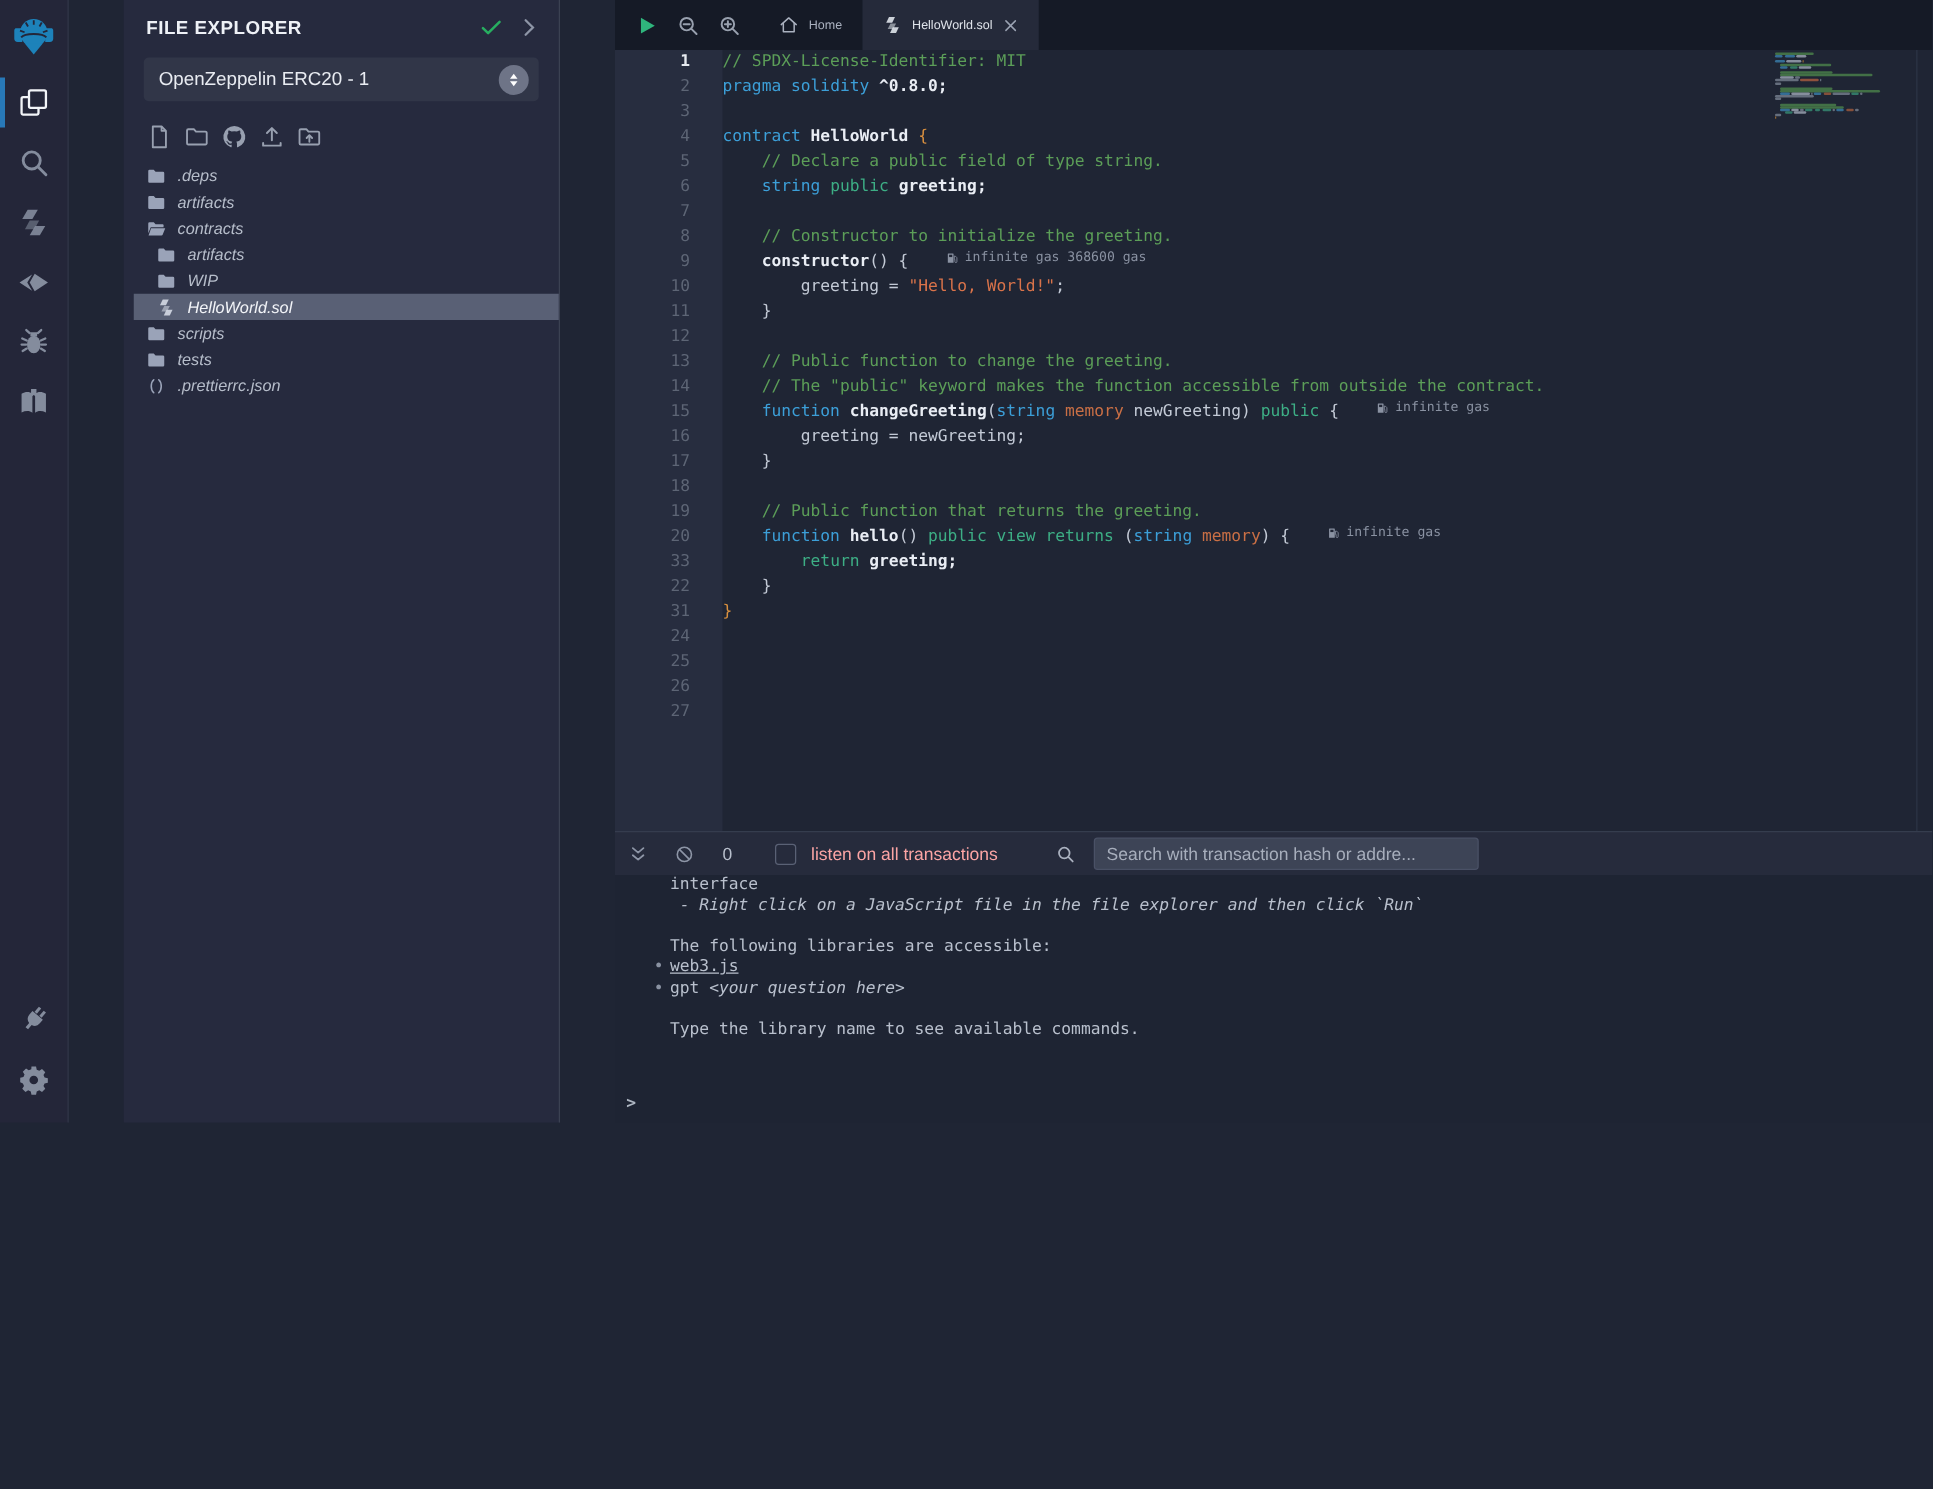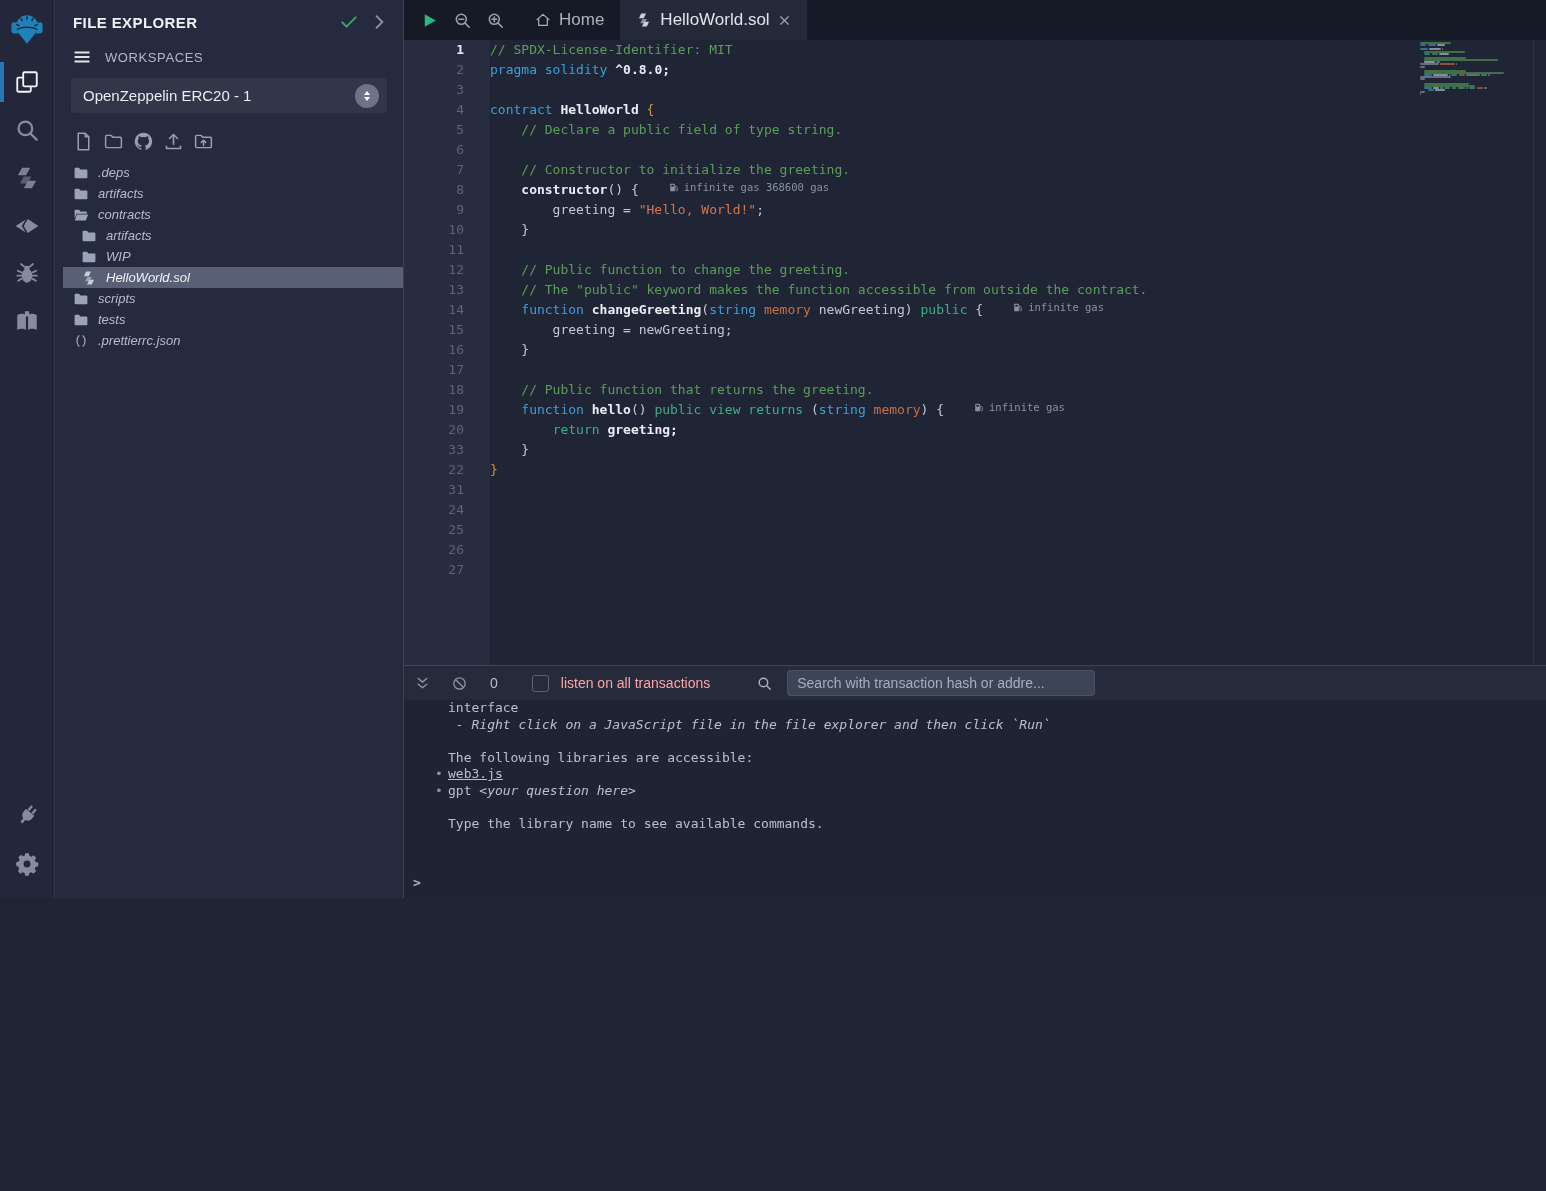--- a/index.html
+++ b/index.html
@@ -1,18 +1,18 @@
 <!DOCTYPE html>
 <html><head>
 <meta charset="utf-8">
 <style>
   * { margin:0; padding:0; box-sizing:border-box; }
   html,body { width:1546px; height:1191px; overflow:hidden; background:#1f2534;
               font-family:"Liberation Sans", sans-serif; }
-  .app { display:flex; width:1546px; height:898px; }
+  .app { display:flex; width:1546px; height:898px;gap:44px; }
 
   
   .iconbar { width:55px; background:#242639; border-right:1px solid #313648;
              display:flex; flex-direction:column; align-items:center; flex:0 0 55px; position:relative; }
   .ib-top { display:flex; flex-direction:column; align-items:center; width:100%; }
   .ib-bottom { margin-top:auto; display:flex; flex-direction:column; align-items:center; width:100%; padding-bottom:10px; }
   .ib-item { width:100%; height:48px; display:flex; align-items:center; justify-content:center;
              color:#848c9d; position:relative; cursor:pointer; }
   .ib-item svg { width:26px; height:26px; }
   .ib-item.logo { height:58px; }
@@ -47,21 +47,21 @@
   .fx-row .ficon { width:16px; height:16px; margin-right:9px; color:#9aa3b8; display:flex; }
   .fx-row .ficon svg { width:16px; height:16px; }
   .fx-row.sel .ficon { color:#d4d9e4; }
 
   
   .editcol { flex:1; display:flex; flex-direction:column; min-width:0; }
   .tabbar { height:40px; background:#151a26; display:flex; align-items:stretch; flex:0 0 40px; }
   .tb-controls { display:flex; align-items:center; gap:14px; padding:0 14px 0 16px; }
   .tb-controls .ctl { cursor:pointer; display:flex; color:#98a0ae; }
   .tb-controls .ctl svg { width:19px; height:19px; }
-  .tab { display:flex; align-items:center; gap:8px; padding:0 16px; font-size:17px; color:#aab1bf; cursor:pointer; }
+  .tab { display:flex; align-items:center; gap:8px; padding:0 16px; font-size:10px; color:#aab1bf; cursor:pointer; }
   .tab svg { width:16px; height:16px; }
   .tab.active { background:#252a3a; color:#dfe3ea; }
   .tab .closex { color:#9aa2b2; display:flex; cursor:pointer; }
   .tab .closex svg { width:13px; height:13px; }
 
   .editor { position:relative; flex:1; background:#1f2534; display:flex; overflow:hidden; }
   .gutter { width:86px; flex:0 0 86px; background:#272d3f; color:#5d6575;
             font:13px/20px "DejaVu Sans Mono", monospace; text-align:right; padding-right:26px; }
   .gutter div { height:20px; cursor:pointer; }
   .gutter div.cur { color:#e6eaf0; font-weight:700; }
@@ -210,26 +210,20 @@
       <span class="hicon">
         <svg viewBox="0 0 24 24" fill="none" stroke="#27ae60" stroke-width="2.4" stroke-linecap="round" stroke-linejoin="round">
             <path d="M4 12.5l5 5 11-11"></path>
           </svg>
       </span>
       <span class="hicon">
         <svg viewBox="0 0 24 24" fill="none" stroke="#8d95a6" stroke-width="2.2" stroke-linecap="round">
             <path d="M9 5l7 7-7 7"></path>
           </svg>
       </span>
-    </div>
-    <div class="fx-ws-row">
-      <svg viewBox="0 0 24 24" fill="none" stroke="#dfe3ea" stroke-width="2.4" stroke-linecap="round">
-          <path d="M3 6h18M3 12h18M3 18h18"></path>
-        </svg>
-      <span class="fx-ws-label">WORKSPACES</span>
     </div>
     <div class="fx-select">
       <span class="fx-select-text">OpenZeppelin ERC20 - 1</span>
       <span class="fx-select-btn">
         <svg viewBox="0 0 12 12" fill="currentColor">
             <path d="M6 1l3 4H3z"></path>
             <path d="M6 11L3 7h6z"></path>
           </svg>
       </span>
     </div>
@@ -442,20 +436,21 @@
           <div>25</div>
           <div>26</div>
           <div>27</div>
         </div>
       <div class="codearea">
           <div class="cline"><span class="tk-cm">// SPDX-License-Identifier: MIT</span></div>
           <div class="cline"><span class="tk-kw">pragma</span><span class="tk-pl"> </span><span class="tk-kw">solidity</span><span class="tk-plb"> ^0.8.0;</span></div>
           <div class="cline"></div>
           <div class="cline"><span class="tk-kw">contract</span><span class="tk-plb"> HelloWorld </span><span class="tk-br">{</span></div>
           <div class="cline"><span class="tk-pl">    </span><span class="tk-cm">// Declare a public field of type string.</span></div>
+          <div class="cline"><span class="tk-pl">    </span><span class="tk-kw">string</span><span class="tk-pl"> </span><span class="tk-mod">public</span><span class="tk-plb"> greeting;</span></div>
           <div class="cline"></div>
           <div class="cline"><span class="tk-pl">    </span><span class="tk-cm">// Constructor to initialize the greeting.</span></div>
           <div class="cline"><span class="tk-pl">    </span><span class="tk-plb">constructor</span><span class="tk-pl">() {</span><span class="gasnote"><span style="display: flex;"><svg viewBox="0 0 24 24" fill="currentColor">
                   <path d="M4 3h9a1 1 0 0 1 1 1v17H3V4a1 1 0 0 1 1-1z"></path>
                   <rect x="5.5" y="5.5" width="6" height="4.5" fill="#1f2534"></rect>
                   <path d="M15.5 8h1.8l3.2 3.2V18.5a2 2 0 0 1-4 0v-4h-1z" fill="none" stroke="currentColor" stroke-width="1.6"></path>
                 </svg></span><span>infinite gas 368600 gas</span></span></div>
           <div class="cline"><span class="tk-pl">        greeting = </span><span class="tk-str">"Hello, World!"</span><span class="tk-pl">;</span></div>
           <div class="cline"><span class="tk-pl">    }</span></div>
           <div class="cline"></div>

